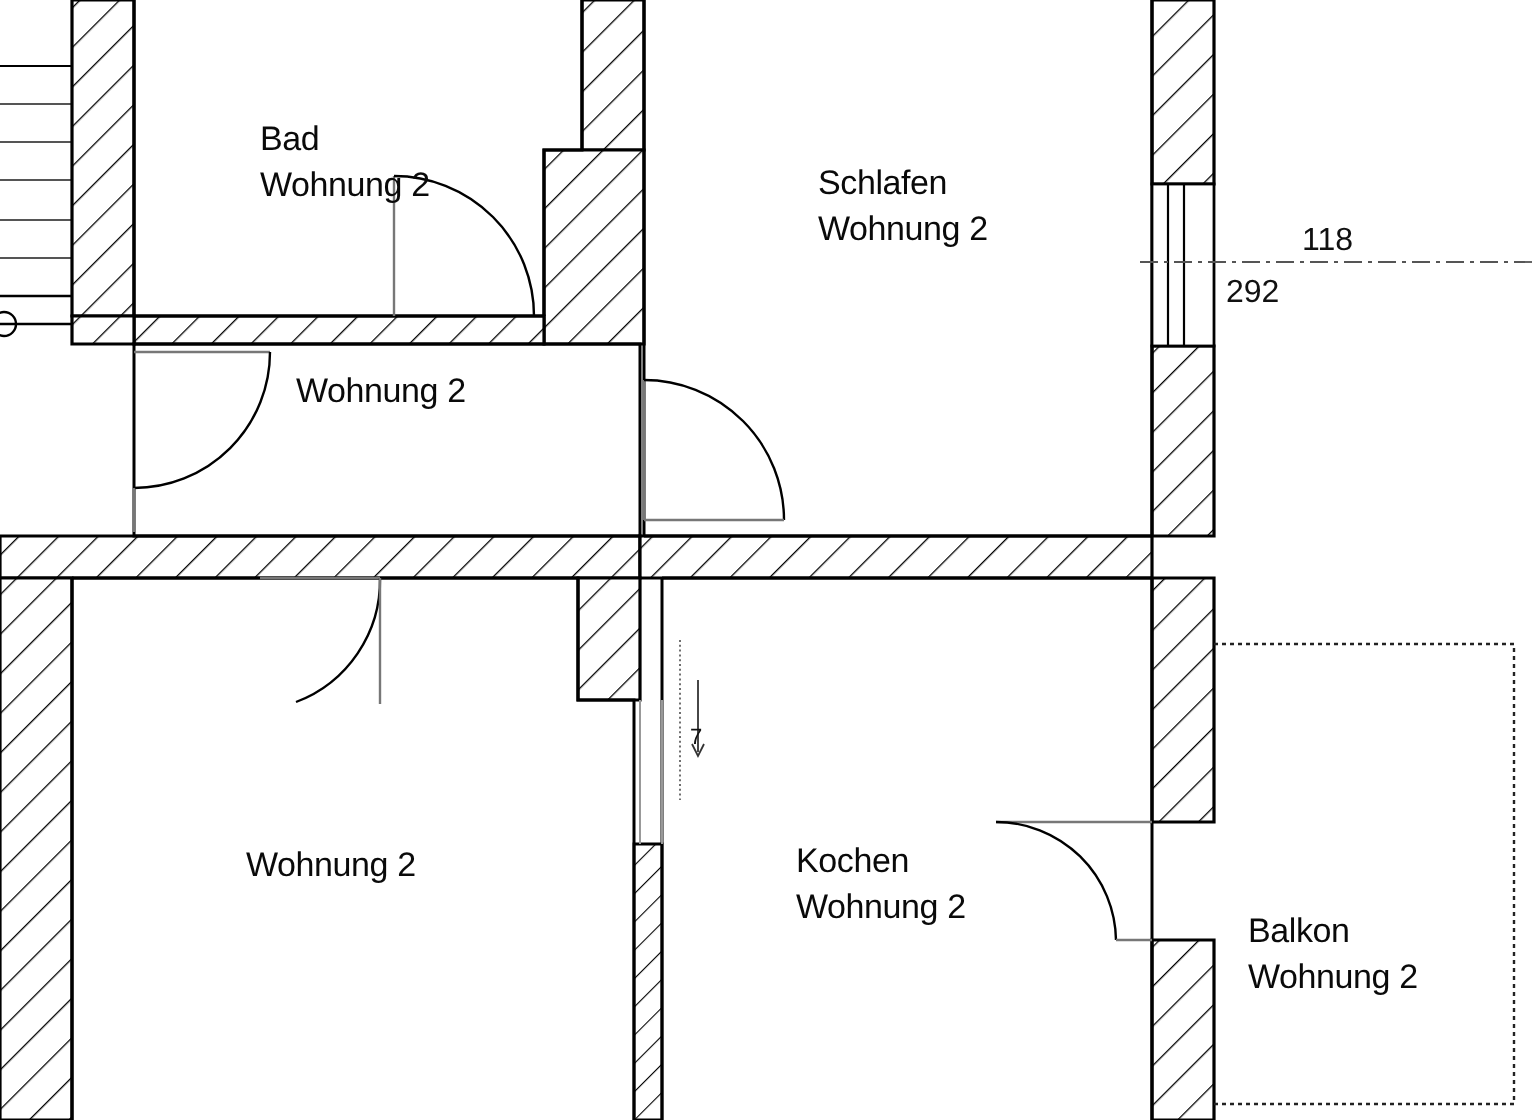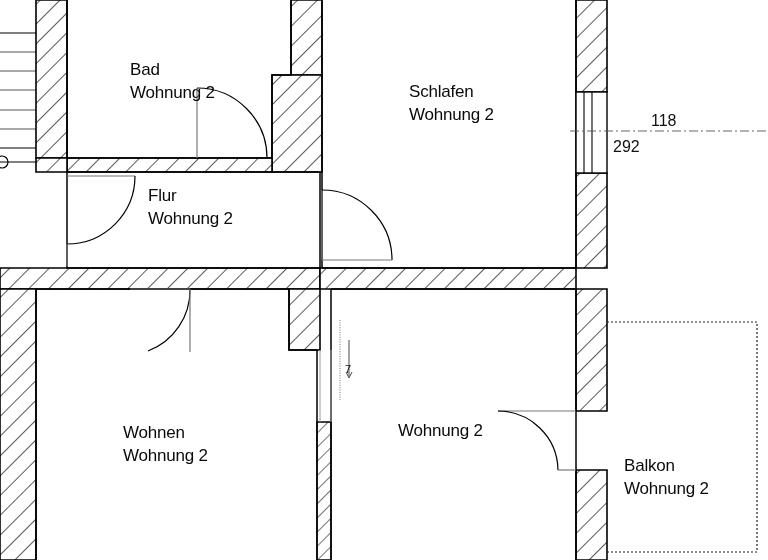--- a/index.html
+++ b/index.html
@@ -184,30 +184,29 @@
     <span class="ln">Bad</span>
     <span class="ln">Wohnung 2</span>
   </div>
 
   <div class="room-label" style="left:409px; top:80px;">
     <span class="ln">Schlafen</span>
     <span class="ln">Wohnung 2</span>
   </div>
 
   <div class="room-label" style="left:148px; top:184px;">
-    <span class="ln">Flur</span>
     <span class="ln">Wohnung 2</span>
   </div>
 
   <div class="room-label" style="left:123px; top:421px;">
-    <span class="ln">Wohnen</span>
     <span class="ln">Wohnung 2</span>
   </div>
 
   <div class="room-label" style="left:398px; top:419px;">
+    <span class="ln">Kochen</span>
     <span class="ln">Wohnung 2</span>
   </div>
 
   <div class="room-label" style="left:624px; top:408px;margin-top:46px;">
     <span class="ln">Balkon</span>
     <span class="ln">Wohnung 2</span>
   </div>
 
   <div class="dim-label" style="left:613px; top:112px;margin-left:38px;">118</div>
 

